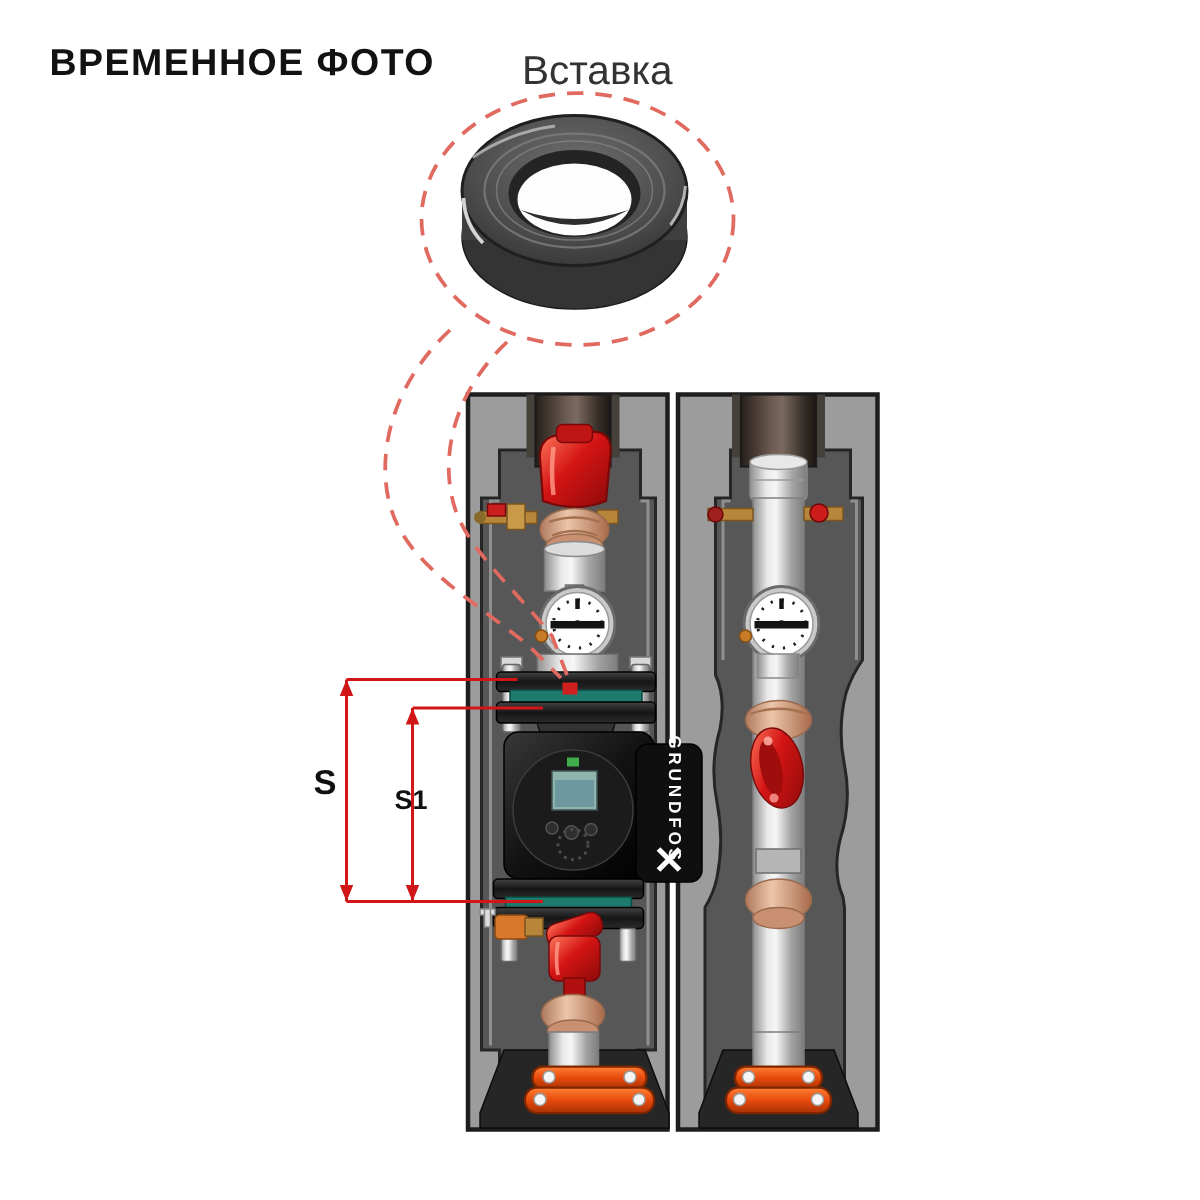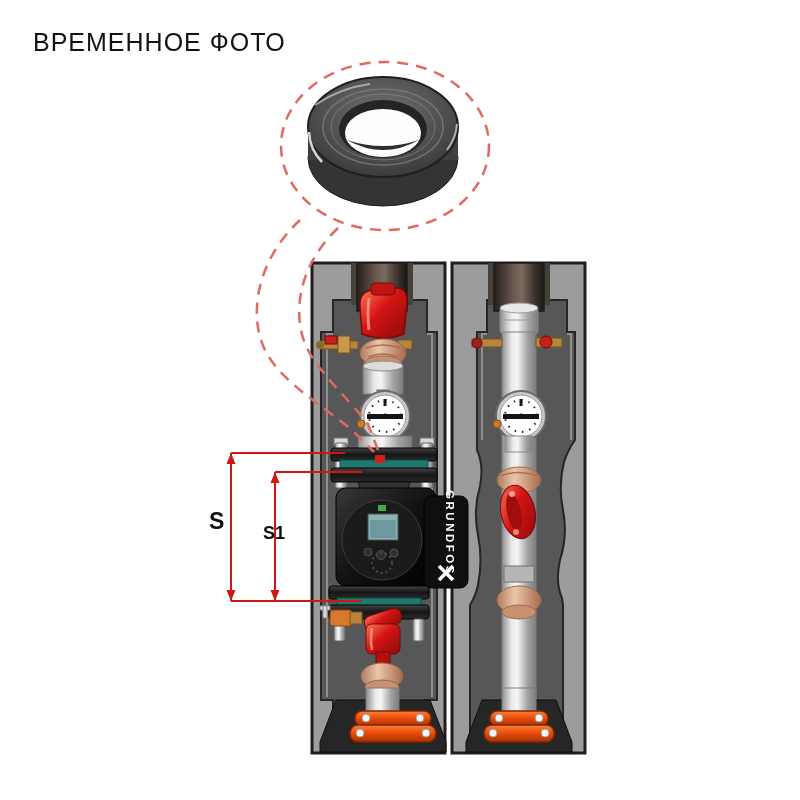--- a/index.html
+++ b/index.html
@@ -1,21 +1,21 @@
 <!DOCTYPE html>
 <html><head>
 <meta charset="utf-8">
 <style>
   html,body{margin:0;padding:0;background:#ffffff;}
   #stage{
     position:relative;width:800px;height:800px;background:#ffffff;overflow:hidden;
     font-family:"Liberation Sans","DejaVu Sans",sans-serif;
   }
   .title{
-    position:absolute;left:33px;top:28px;font-size:25px;font-weight:400;
+    position:absolute;left:33px;top:28px;font-size:25px;font-weight:700;
     letter-spacing:1px;color:#121212;white-space:nowrap;text-align:right;
   }
   .callout-label{
     position:absolute;left:348px;top:32px;font-size:27px;font-weight:500;
     color:#333333;white-space:nowrap;
   }
   .dim-label{position:absolute;color:#101010;font-weight:600;}
   .dim-s{left:209px;top:508px;font-size:23px;}
   .dim-s1{left:263px;top:523px;font-size:18px;}
   .watermark{
@@ -290,15 +290,16 @@
     </g>
     <g fill="#d01616">
       <path d="M231,453 l-4.5,11 l9,0 Z"></path>
       <path d="M231,601 l-4.5,-11 l9,0 Z"></path>
       <path d="M275,472 l-4.5,11 l9,0 Z"></path>
       <path d="M275,601 l-4.5,-11 l9,0 Z"></path>
     </g>
   </svg>
 
   <div class="title">ВРЕМЕННОЕ ФОТО</div>
+  <div class="callout-label">Вставка</div>
   <div class="dim-label dim-s">S</div>
   <div class="dim-label dim-s1">S1</div>
 </div>
 
 </body></html>

